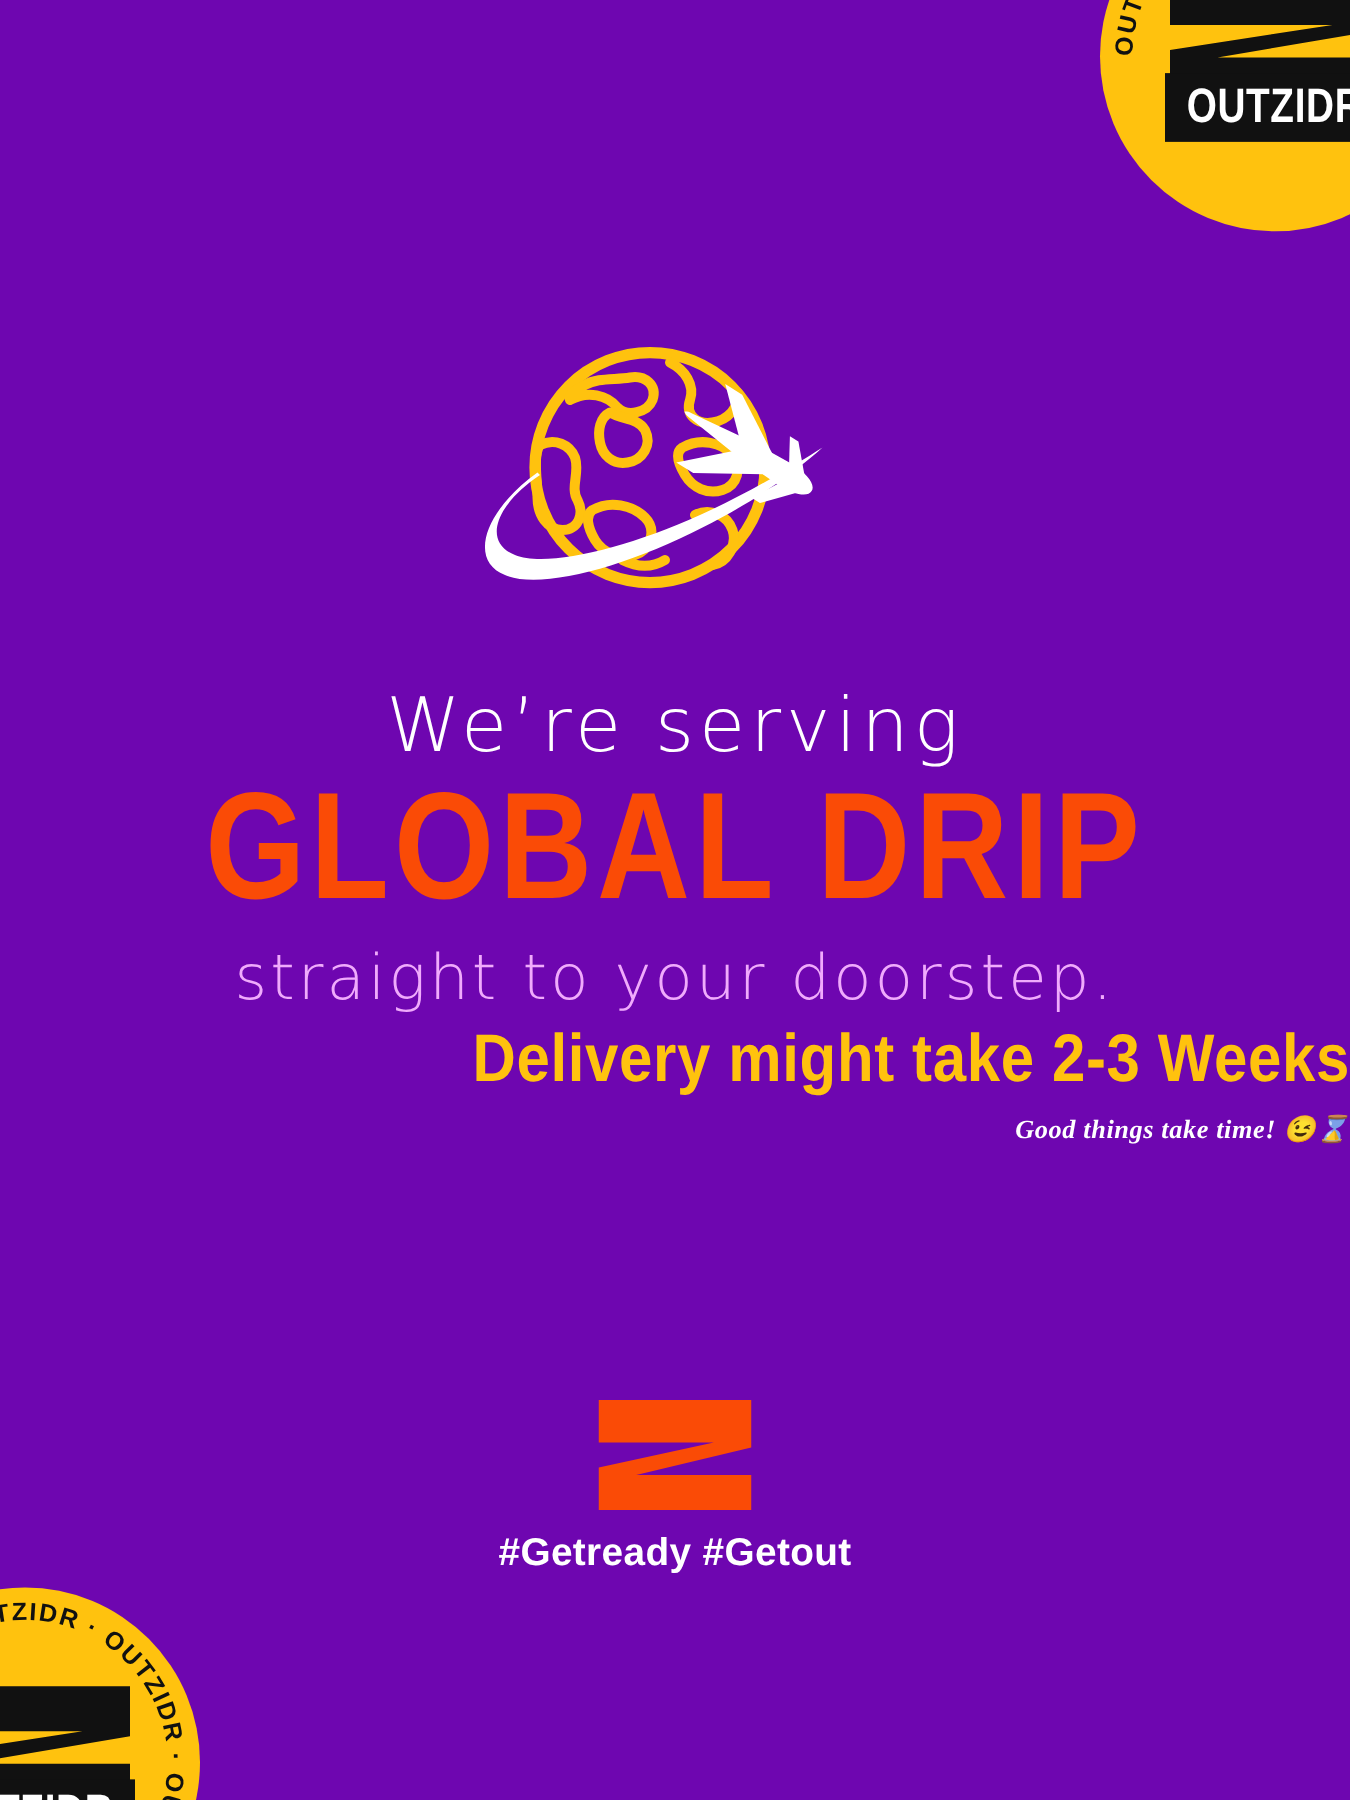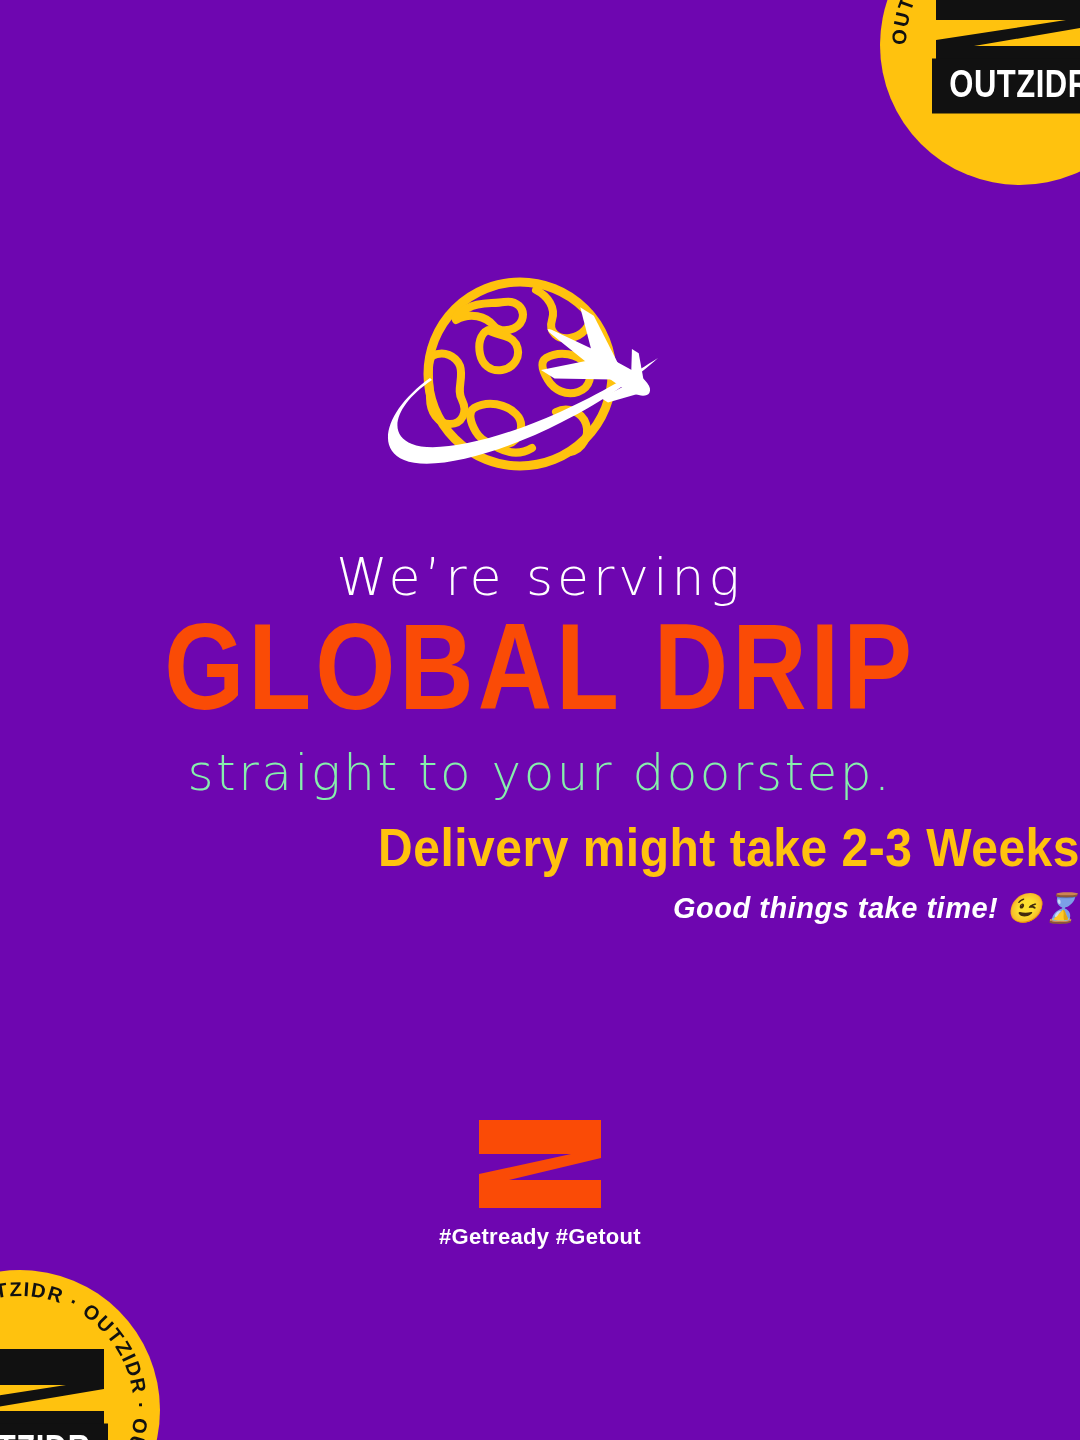--- a/index.html
+++ b/index.html
@@ -92,39 +92,39 @@
   
   .headline {
     position: absolute;
     left: 0;
     right: 0;
     top: 548px;
     text-align: center;
   }
   .line-serving {
     color: #ffffff;
-    font-size: 52px;
+    font-size: 60px;
     font-weight: 300;
     letter-spacing: 4px;
     line-height: 1.12;
     font-family: "DejaVu Sans", sans-serif;
   }
   .line-global {
     color: #FA4B06;
     font-size: 103px;
     font-weight: bold;
     letter-spacing: 4px;
     line-height: 1.0;
     margin: 10px 0 2px 0;
     transform: scaleY(1.18);
     transform-origin: center;
     font-family: "Liberation Sans", sans-serif;
   }
   .line-doorstep {
-    color: #86efac;
+    color: #f0abfc;
     font-size: 50px;
     font-weight: 300;
     letter-spacing: 2.5px;
     line-height: 1.12;
     margin-top: 26px;
     font-family: "DejaVu Sans", sans-serif;
   }
 
   
   .delivery {
@@ -138,45 +138,45 @@
     color: #FFC20E;
     font-size: 48px;
     font-weight: bold;
     letter-spacing: 0.5px;
     line-height: 1.1;
     font-family: "Liberation Sans", sans-serif;
     transform: scaleY(1.12);
   }
   .delivery-sub {
     color: #ffffff;
-    font-size: 29px;
+    font-size: 21px;
     font-weight: bold;
     font-style: italic;
     letter-spacing: 0.5px;
     margin-top: 16px;
-    font-family: Liberation Sans, sans-serif;
+    font-family: Liberation Serif, serif;
   }
 
   
   .footer {
     position: absolute;
     left: 0;
     right: 0;
     top: 1118px;
     text-align: center;
   }
   .footer .zmark {
     width: 130px;
     height: 92px;
     margin: 0 auto;
     display: block;
   }
   .footer .tags {
     color: #ffffff;
-    font-size: 22px;
+    font-size: 31px;
     font-weight: bold;
     letter-spacing: 0.3px;
     margin-top: 14px;
     font-family: "Liberation Sans", sans-serif;
   }
 </style>
 </head>
 <body>
 
 <div class="poster">

